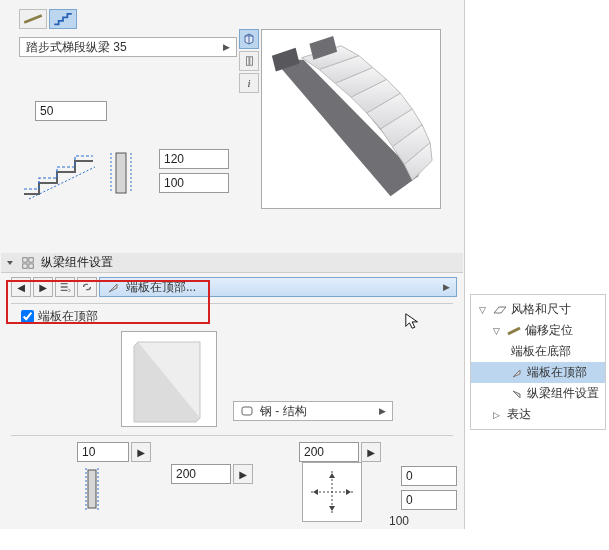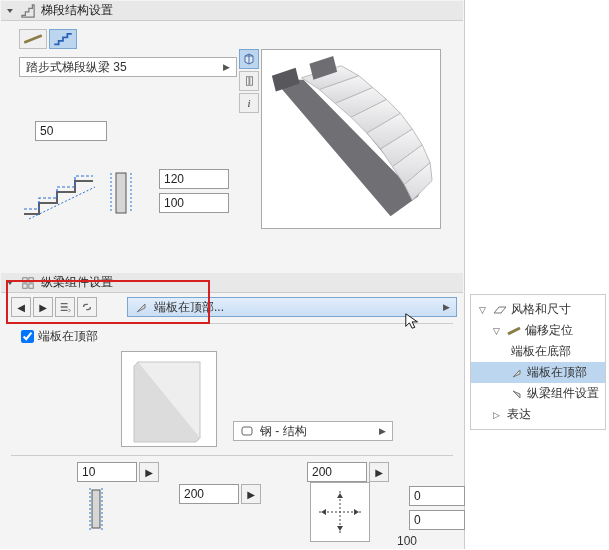--- a/index.html
+++ b/index.html
@@ -131,21 +131,20 @@
     font-size: 10px;
   }
   .topcombo {
     flex: 1;
     height: 20px;
     border: 1px solid #7ba6cf;
     background: linear-gradient(#e2eefc,#c9def5);
     display:flex; align-items:center; justify-content:space-between;
     padding: 0 6px;
     gap: 6px;
-    margin-left: 28px;
   }
   .topcombo .arrow { font-size: 9px; color:#555; }
 
   .cursor-svg { position:absolute; left: 404px; top: 312px; width:18px; height:18px; pointer-events:none; }
 
   .tree {
     position: absolute;
     left: 470px;
     top: 294px;
     width: 136px;
@@ -185,27 +184,20 @@
 
   .sep { border:0; border-top:1px solid #ccc; margin: 2px 10px; }
 
   .small-ic { width:14px; height:14px; }
 </style>
 </head>
 <body>
 
 <div class="panel">
 
-  <div class="hdr">
-    <span class="tri">▼</span>
-    <svg class="small-ic" viewBox="0 0 16 16">
-        <path d="M1 13 L5 13 L5 9 L9 9 L9 5 L13 5 L13 1 L15 1 L15 15 L1 15 Z" fill="none" stroke="#7a7a7a" stroke-width="1.4"></path>
-      </svg>
-    <span class="lbl">梯段结构设置</span>
-  </div>
 
   <div class="section-body" style="height:252px;">
     <div class="mode-icons">
       <div class="mode-btn">
         <svg viewBox="0 0 24 16" width="24" height="14">
             <path d="M2 12 L22 4" stroke="#8a7d46" stroke-width="3" fill="none"></path>
           </svg>
       </div>
       <div class="mode-btn selected">
         <svg viewBox="0 0 24 16" width="24" height="14">
@@ -345,21 +337,21 @@
     </div>
   </div>
 
   <hr class="sep" style="margin-top:8px;">
 
   <div class="lower-row" style="margin-top:6px;">
 
     <div class="dim-group">
       <div style="display:flex; flex-direction:column; align-items:center;">
         <div style="display:flex; gap:2px;">
-          <input class="num-input" style="width: 60px;" value="10">
+          <input class="num-input" style="width: 52px;" value="10">
           <div class="tbtn">▶</div>
         </div>
         <svg width="80" height="54">
           <line x1="20" y1="6" x2="20" y2="48" stroke="#2a6fd4" stroke-dasharray="2 2"></line>
           <line x1="32" y1="6" x2="32" y2="48" stroke="#2a6fd4" stroke-dasharray="2 2"></line>
           <rect x="22" y="8" width="8" height="38" fill="#d6d6d6" stroke="#555"></rect>
         </svg>
       </div>
       <div style="padding-top:22px; display:flex; gap:2px;">
         <input class="num-input" style="width: 60px;" value="200">

